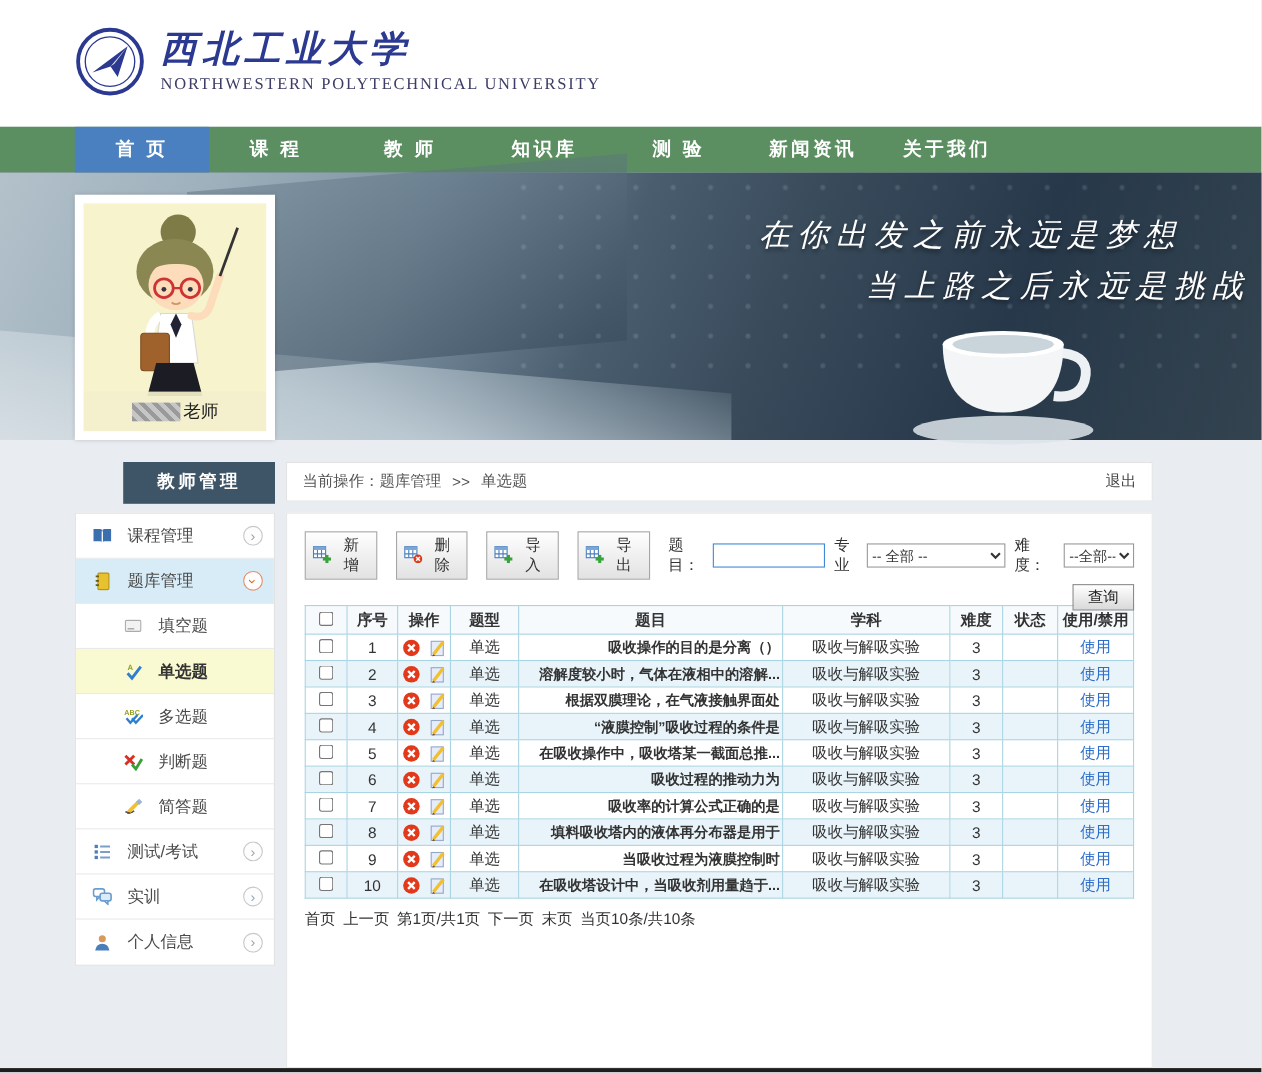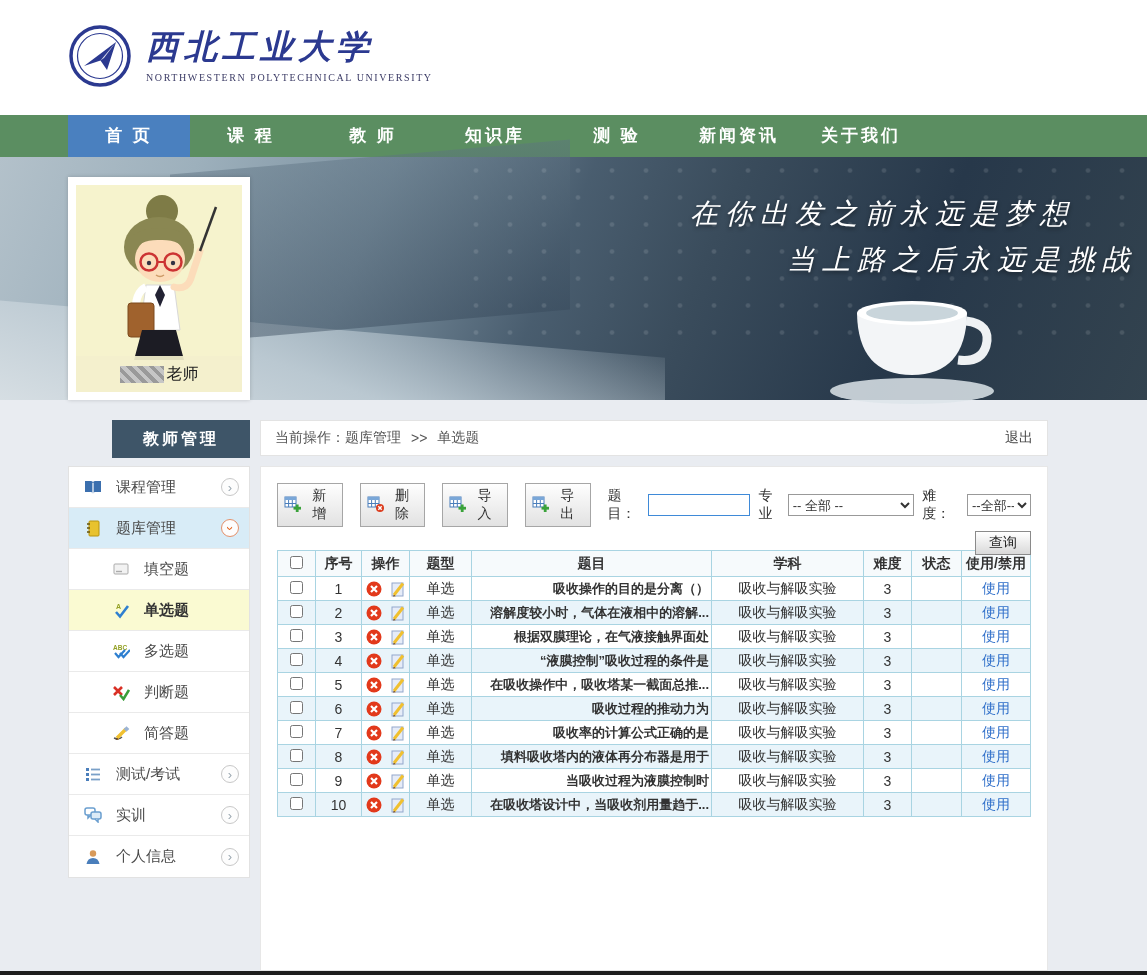--- a/index.html
+++ b/index.html
@@ -3,21 +3,21 @@
 <meta charset="utf-8">
 <style>
   * { margin:0; padding:0; box-sizing:border-box; }
   body { font-family:"Liberation Sans",sans-serif; background:#dfe3e8; }
   .page { width:1147px; height:975px; position:relative; background:#e9ecf1; overflow:hidden; margin:0 auto; }
 
   
   .topbar { height:115px; background:#fff; position:relative; }
   .logo { position:absolute; left:68px; top:24px; display:flex; align-items:center; gap:14px; }
   .logo-cn { font-family:"DejaVu Serif",serif; font-weight:bold; font-style:italic; font-size:33px; color:#2b3990; letter-spacing:5px; line-height:1.1; }
-  .logo-en { font-family:"Liberation Serif",serif; font-size:10px; color:#3c3c66; letter-spacing:1.6px; margin-top:6px; }
+  .logo-en { font-family:"Liberation Serif",serif; font-size:15px; color:#3c3c66; letter-spacing:1.6px; margin-top:6px; }
 
   
   .navbar { height:42px; background:#5b8e61; display:flex; padding-left:68px; }
   .nav-item { width:122px; text-align:center; line-height:42px; color:#fff; font-size:17px; font-weight:bold; letter-spacing:3px; text-decoration:none; cursor:pointer; }
   .nav-item.active { background:#4a80bf; }
 
   
   .banner { height:243px; position:relative;
     background:linear-gradient(112deg,#b3c1ca 0%,#9db0bc 16%,#7c91a0 32%,#51657666 48%,#3a4c5c 60%,#27384a 78%,#33434f 100%),
                linear-gradient(#44586a,#44586a); }
@@ -673,19 +673,20 @@
             <td>单选</td>
             <td class="title-cell">在吸收塔设计中，当吸收剂用量趋于...</td>
             <td>吸收与解吸实验</td>
             <td>3</td>
             <td></td>
             <td><span class="use-link">使用</span></td>
           </tr>
         </tbody>
         </table>
 
+        <div class="pagination" id="pagination"><span class="pg-link">首页</span><span class="pg-link">上一页</span><span>第1页/共1页</span><span class="pg-link">下一页</span><span class="pg-link">末页</span><span>当页10条/共10条</span></div>
 
       </div>
     </main>
   </div>
 
   <div class="bottom-strip"></div>
 </div>
 
 </body></html>

